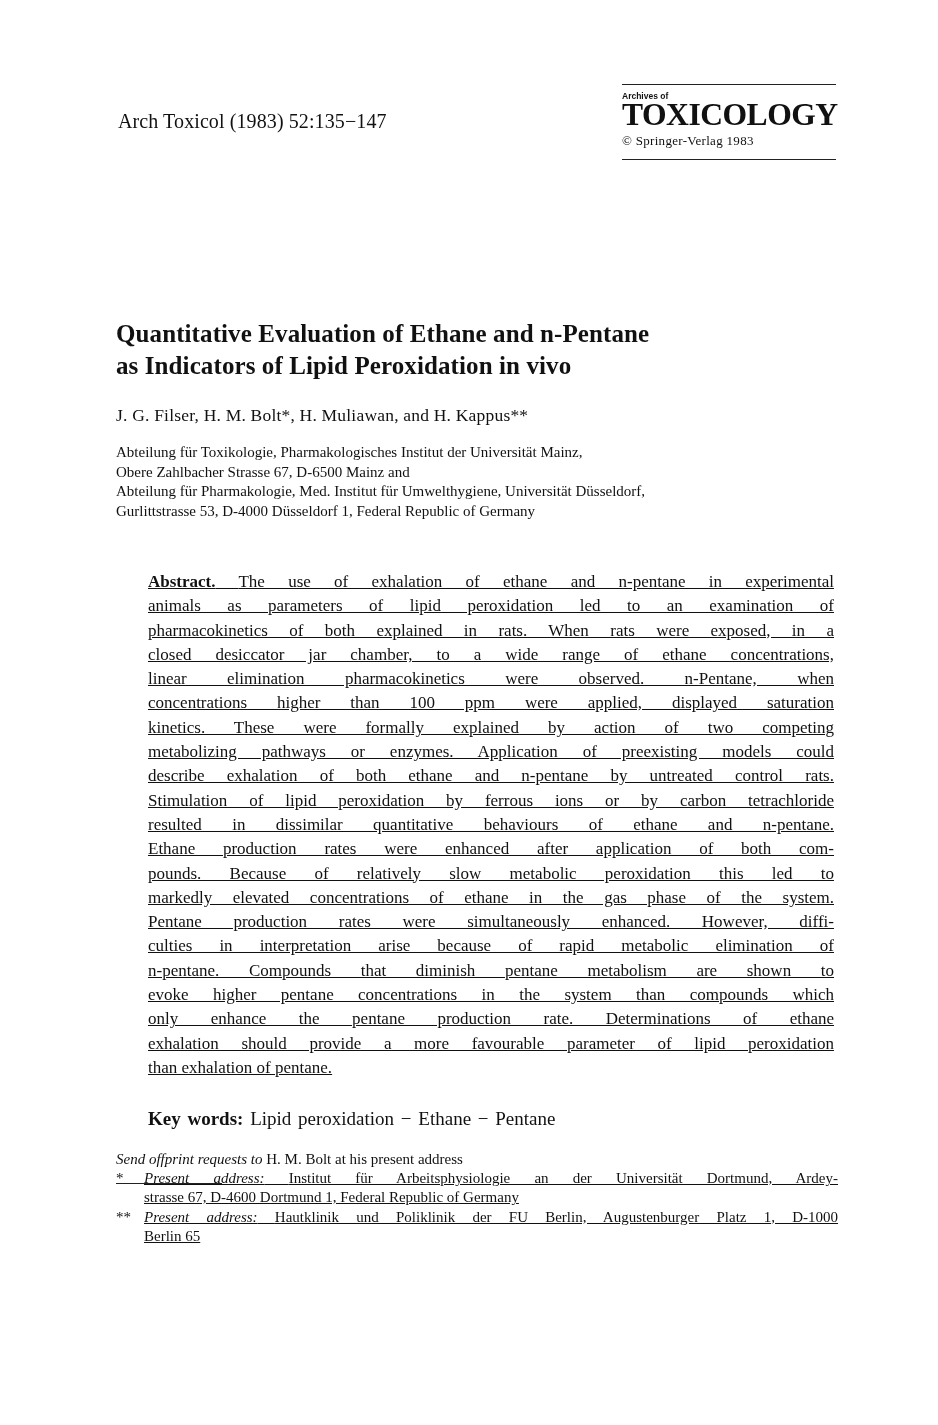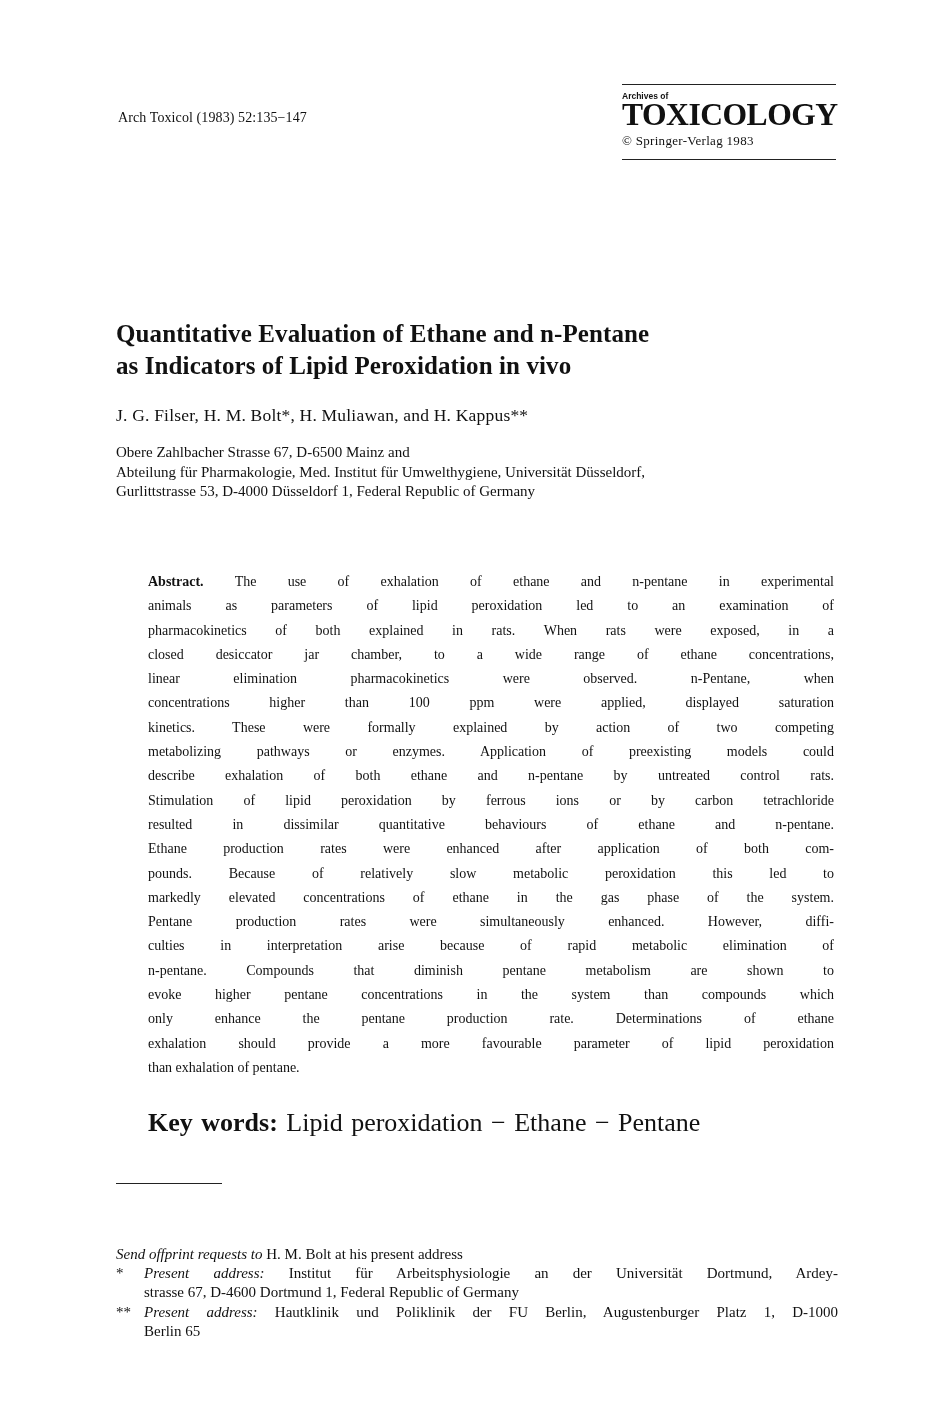--- a/index.html
+++ b/index.html
@@ -1,35 +1,35 @@
 <!DOCTYPE html>
 <html><head>
   <meta charset="utf-8">
   <style>
     html, body { margin: 0; padding: 0; background: #ffffff; }
     body { width: 938px; height: 1425px; position: relative; overflow: hidden; color: #111; font-family: "Liberation Serif", "DejaVu Serif", serif; }
     .abs { position: absolute; }
-    .citation { left: 118px; top: 110px; font-size: 14px; letter-spacing: 0.1px; }
+    .citation { left: 118px; top: 110px; font-size: 20px; letter-spacing: 0.1px; }
     .journal-box { left: 622px; top: 84px; width: 214px; }
     .journal-rule { height: 1px; background: #222; width: 214px; }
     .journal-small { font-family: "Liberation Sans", sans-serif; font-weight: bold; font-size: 8.5px; margin-top: 6px; line-height: 10px; }
     .journal-name { font-family: "Liberation Serif", serif; font-weight: bold; font-size: 31px; line-height: 28px; letter-spacing: -0.5px; transform: scaleX(1.02); transform-origin: left; }
     .journal-pub { font-size: 13px; margin-top: 4px; margin-bottom: 10px; letter-spacing: 0.3px; }
     .title { left: 116px; top: 318px; font-weight: bold; font-size: 25px; line-height: 32px; letter-spacing: 0.1px; }
     .authors { left: 116px; top: 405px; font-size: 17.5px; letter-spacing: 0.2px; }
     .affil { left: 116px; top: 443px; font-size: 15px; line-height: 19.5px; }
-    .abstract { left: 148px; top: 570px; width: 686px; font-size: 14px; line-height: 24.3px; text-align: justify; }
+    .abstract { left: 148px; top: 570px; width: 686px; font-size: 17px; line-height: 24.3px; text-align: justify; text-decoration: underline; }
     .abstract-line { display: block; text-align: justify; text-align-last: justify; white-space: nowrap; height: 24.3px; }
     .abstract-line.last { text-align-last: left; }
     .bold { font-weight: bold; }
-    .keywords { left: 148px; top: 1108px; font-size: 26px; word-spacing: 2px; }
+    .keywords { left: 148px; top: 1108px; font-size: 19px; word-spacing: 2px; }
     .fn-rule { left: 116px; top: 1183px; width: 106px; height: 1px; background: #222; }
-    .footnotes { left: 116px; top: 1245px; width: 722px; font-size: 15px; line-height: 19.2px; }
+    .footnotes { left: 116px; top: 1150px; width: 722px; font-size: 15px; line-height: 19.2px; }
     .fn-line { display: block; white-space: nowrap; }
-    .fn-indent { padding-left: 28px; }
+    .fn-indent { padding-left: 28px; text-decoration: underline; }
     .fn-mark { display: inline-block; width: 28px; text-align: right; padding-right: 6px; box-sizing: border-box; margin-left: -28px; }
     .just { text-align: justify; text-align-last: justify; }
     .it { font-style: italic; }
   </style>
 </head>
 <body>
 
 <div class="abs citation">Arch Toxicol (1983) 52:135−147</div>
 
 <div class="abs journal-box">
@@ -41,20 +41,21 @@
 </div>
 
 <div class="abs title">
   <div>Quantitative Evaluation of Ethane and n-Pentane</div>
   <div>as Indicators of Lipid Peroxidation in vivo</div>
 </div>
 
 <div class="abs authors">J. G. Filser, H. M. Bolt*, H. Muliawan, and H. Kappus**</div>
 
 <div class="abs affil">
+  <div>Abteilung für Toxikologie, Pharmakologisches Institut der Universität Mainz,</div>
   <div>Obere Zahlbacher Strasse 67, D-6500 Mainz and</div>
   <div>Abteilung für Pharmakologie, Med. Institut für Umwelthygiene, Universität Düsseldorf,</div>
   <div>Gurlittstrasse 53, D-4000 Düsseldorf 1, Federal Republic of Germany</div>
 </div>
 
 <div class="abs abstract">
   <span class="abstract-line"><span class="bold">Abstract.</span> <span>The use of exhalation of ethane and n-pentane in experimental</span></span>
   <span class="abstract-line">animals as parameters of lipid peroxidation led to an examination of</span>
   <span class="abstract-line">pharmacokinetics of both explained in rats. When rats were exposed, in a</span>
   <span class="abstract-line">closed desiccator jar chamber, to a wide range of ethane concentrations,</span>

